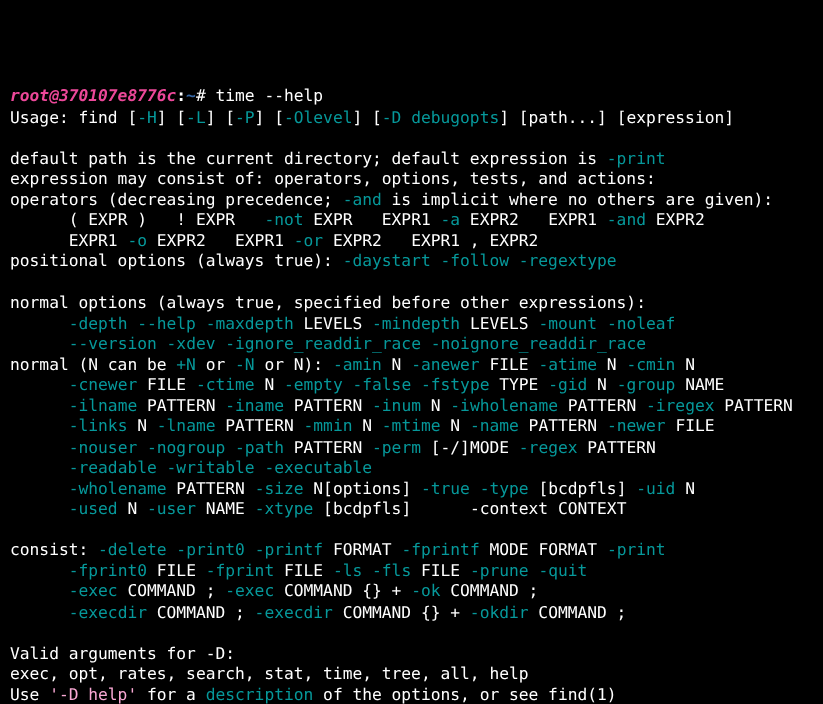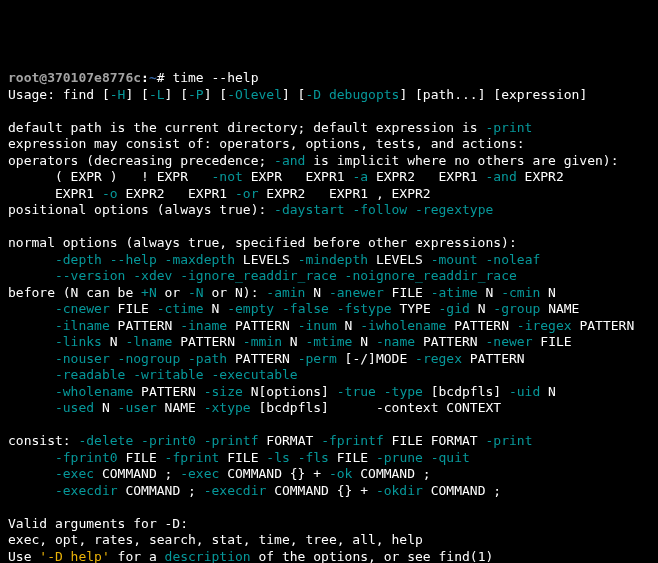--- a/index.html
+++ b/index.html
@@ -8,22 +8,22 @@
     background: #000;
     color: #fff;
     font-family: "DejaVu Sans Mono", "Liberation Mono", Consolas, monospace;
     font-size: 13px;
     line-height: 16.5px;
     white-space: pre-wrap;
     width: 658px;
     box-sizing: border-box;
   }
   .c  { color: #06989a; }   
-  .g  { color: #a3a3a3; }   
-  .y  { color: #eab308; margin-top: 20px; }   
+  .g  { color: #ec4899; font-style: italic; }   
+  .y  { color: #f9a8d4; margin-top: 20px; }   
   .b  { color: #3465a4; }   
   .bold { font-weight: bold; }
 </style>
 </head>
 <body>
 
 
 
 <div><span><span class="g bold">root@370107e8776c</span><span class="bold">:</span><span class="b bold">~</span><span>#</span> <span>time --help</span></span>
 <span><span>Usage: find </span>[<span class="c">-H</span>] [<span class="c">-L</span>] [<span class="c">-P</span>] [<span class="c">-Olevel</span>] [<span class="c">-D</span> <span class="c">debugopts</span><span>] [path...] [expression]</span></span>
@@ -31,30 +31,30 @@
 <span><span>default path is the current directory; default expression is </span><span class="c">-print</span></span>
 <span>expression may consist of: operators, options, tests, and actions:</span>
 <span><span>operators (decreasing precedence; </span><span class="c">-and</span><span> is implicit where no others are given):</span></span>
 <span><span>      ( EXPR )   ! EXPR   </span><span class="c">-not</span><span> EXPR   EXPR1 </span><span class="c">-a</span><span> EXPR2   EXPR1 </span><span class="c">-and</span><span> EXPR2</span></span>
 <span><span>      EXPR1 </span><span class="c">-o</span><span> EXPR2   EXPR1 </span><span class="c">-or</span><span> EXPR2   EXPR1 , EXPR2</span></span>
 <span><span>positional options (always true): </span><span class="c">-daystart</span> <span class="c">-follow</span> <span class="c">-regextype</span></span>
 
 <span>normal options (always true, specified before other expressions):</span>
 <span><span>      </span><span class="c">-depth</span> <span class="c">--help</span> <span class="c">-maxdepth</span><span> LEVELS </span><span class="c">-mindepth</span><span> LEVELS </span><span class="c">-mount</span> <span class="c">-noleaf</span></span>
 <span><span>      </span><span class="c">--version</span> <span class="c">-xdev</span> <span class="c">-ignore_readdir_race</span> <span class="c">-noignore_readdir_race</span></span>
-<span><span>before (N can be </span><span class="c">+N</span><span> or </span><span class="c">-N</span><span> or N): </span><span class="c">-amin</span><span> N </span><span class="c">-anewer</span><span> FILE </span><span class="c">-atime</span><span> N </span><span class="c">-cmin</span><span> N</span></span>
+<span><span>normal (N can be </span><span class="c">+N</span><span> or </span><span class="c">-N</span><span> or N): </span><span class="c">-amin</span><span> N </span><span class="c">-anewer</span><span> FILE </span><span class="c">-atime</span><span> N </span><span class="c">-cmin</span><span> N</span></span>
 <span><span>      </span><span class="c">-cnewer</span><span> FILE </span><span class="c">-ctime</span><span> N </span><span class="c">-empty</span><span> </span><span class="c">-false</span><span> </span><span class="c">-fstype</span><span> TYPE </span><span class="c">-gid</span><span> N </span><span class="c">-group</span><span> NAME</span></span>
 <span><span>      </span><span class="c">-ilname</span><span> PATTERN </span><span class="c">-iname</span><span> PATTERN </span><span class="c">-inum</span><span> N </span><span class="c">-iwholename</span><span> PATTERN </span><span class="c">-iregex</span><span> PATTERN</span></span>
 <span><span>      </span><span class="c">-links</span><span> N </span><span class="c">-lname</span><span> PATTERN </span><span class="c">-mmin</span><span> N </span><span class="c">-mtime</span><span> N </span><span class="c">-name</span><span> PATTERN </span><span class="c">-newer</span><span> FILE</span></span>
 <span><span>      </span><span class="c">-nouser</span><span> </span><span class="c">-nogroup</span><span> </span><span class="c">-path</span><span> PATTERN </span><span class="c">-perm</span><span> [-/]MODE </span><span class="c">-regex</span><span> PATTERN</span></span>
 <span><span>      </span><span class="c">-readable</span><span> </span><span class="c">-writable</span><span> </span><span class="c">-executable</span></span>
 <span><span>      </span><span class="c">-wholename</span><span> PATTERN </span><span class="c">-size</span><span> N[options] </span><span class="c">-true</span><span> </span><span class="c">-type</span><span> [bcdpfls] </span><span class="c">-uid</span><span> N</span></span>
 <span><span>      </span><span class="c">-used</span><span> N </span><span class="c">-user</span><span> NAME </span><span class="c">-xtype</span><span> [bcdpfls]</span><span>      -context CONTEXT</span></span>
 
-<span><span>consist: </span><span class="c">-delete</span><span> </span><span class="c">-print0</span><span> </span><span class="c">-printf</span><span> FORMAT </span><span class="c">-fprintf</span><span> FILE FORMAT </span><span class="c">-print</span></span>
+<span><span>consist: </span><span class="c">-delete</span><span> </span><span class="c">-print0</span><span> </span><span class="c">-printf</span><span> FORMAT </span><span class="c">-fprintf</span><span> MODE FORMAT </span><span class="c">-print</span></span>
 <span><span>      </span><span class="c">-fprint0</span><span> FILE </span><span class="c">-fprint</span><span> FILE </span><span class="c">-ls</span><span> </span><span class="c">-fls</span><span> FILE </span><span class="c">-prune</span><span> </span><span class="c">-quit</span></span>
 <span><span>      </span><span class="c">-exec</span><span> COMMAND ; </span><span class="c">-exec</span><span> COMMAND {} + </span><span class="c">-ok</span><span> COMMAND ;</span></span>
 <span><span>      </span><span class="c">-execdir</span><span> COMMAND ; </span><span class="c">-execdir</span><span> COMMAND {} + </span><span class="c">-okdir</span><span> COMMAND ;</span></span>
 
 <span>Valid arguments for -D:</span>
 <span>exec, opt, rates, search, stat, time, tree, all, help</span>
 <span><span>Use </span><span class="y">'-D help'</span><span> for a </span><span class="c">description</span><span> of the options, or see find(1)</span></span>
 
 
 

